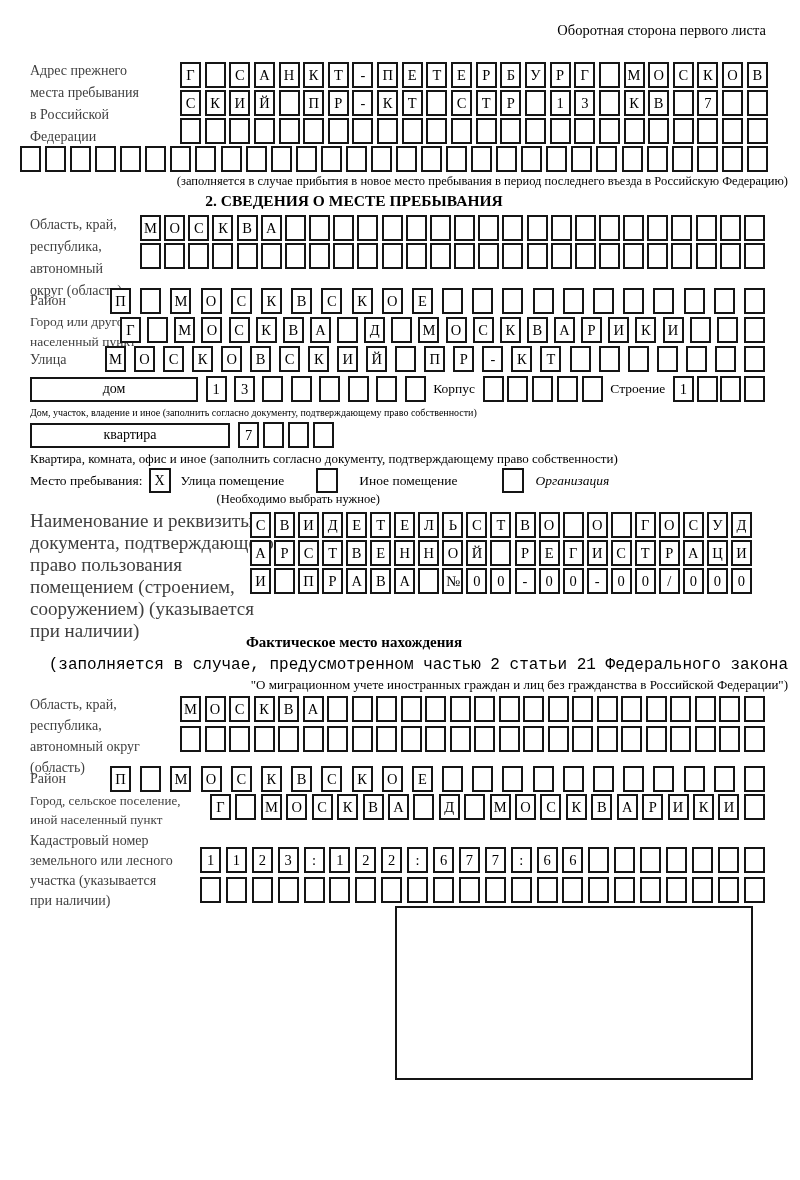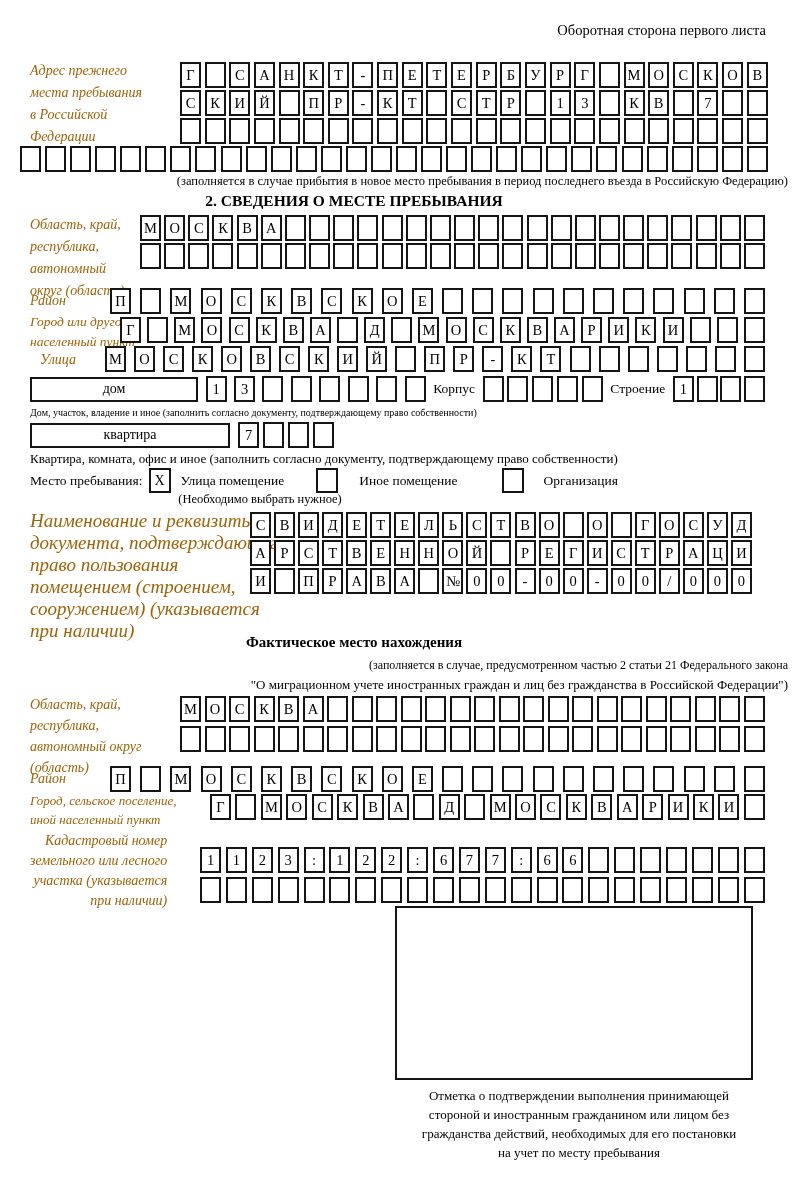--- a/index.html
+++ b/index.html
@@ -3,21 +3,21 @@
 <meta charset="utf-8">
 <style>
   html,body { margin:0; padding:0; background:#fff; }
   .page {
     position:relative; width:800px; height:1180px; margin:0 auto;
     background:#fff; color:#000;
     font-family:"Liberation Serif", "DejaVu Serif", serif;
     overflow:hidden;
   }
   .abs { position:absolute; }
-  .lbl { position:absolute; font-size:14px; line-height:22px; color:#a16207;font-style:italic; }
+  .lbl { position:absolute; font-size:14px; line-height:22px; color:#404040; }
   .note { position:absolute; font-size:12.5px; line-height:15px; color:#000; }
   .ctr { left:0; width:788px; text-align:right; }
   .title { position:absolute; left:0; width:708px; text-align:center;
            font-weight:bold; font-size:15.5px; }
   .row { position:absolute; display:flex; justify-content:space-between; }
   .cell {
     width:21px; height:26px; box-sizing:border-box;
     border:2px solid #151515; background:#fff;
     display:flex; align-items:center; justify-content:center;
     font-size:14.5px; line-height:1;
@@ -262,21 +262,21 @@
       <div class="cell">А</div>
       <div class="cell">Р</div>
       <div class="cell">И</div>
       <div class="cell">К</div>
       <div class="cell">И</div>
       <div class="cell"></div>
       <div class="cell"></div>
       <div class="cell"></div>
     </div>
 
-  <div class="lbl" style="left:40px; top:349px;text-align:center;">Улица</div>
+  <div class="lbl" style="left:30px; top:349px;text-align:center;">Улица</div>
   <div class="row" style="left:105px; top:346px; width:660px;">
       <div class="cell">М</div>
       <div class="cell">О</div>
       <div class="cell">С</div>
       <div class="cell">К</div>
       <div class="cell">О</div>
       <div class="cell">В</div>
       <div class="cell">С</div>
       <div class="cell">К</div>
       <div class="cell">И</div>
@@ -337,23 +337,23 @@
   </div>
   <div class="note" style="left:30px; top:451px; font-size:13px;">Квартира, комната, офис и иное (заполнить согласно документу, подтверждающему право собственности)</div>
 
   <div class="abs" style="left:30px; top:468px; display:flex; align-items:center;">
     <span class="inlinelbl">Место пребывания:</span>
     <span class="chk" style="margin-left:6px;">X</span>
     <span class="inlinelbl" style="margin-left:10px;">Улица помещение</span>
     <span class="chk" style="margin-left:32px;"></span>
     <span class="inlinelbl" style="margin-left:21px;">Иное помещение</span>
     <span class="chk" style="margin-left:44px;"></span>
-    <span class="inlinelbl" style="margin-left:20px;">Организация</span>
+    <span class="inlinelbl" style="margin-left:12px;font-style:italic;">Организация</span>
   </div>
-  <div class="note" style="left:140px; top:492px; width:240px; text-align:center;">(Необходимо выбрать нужное)</div>
+  <div class="note" style="left:140px; top:492px; width:240px; text-align:right;">(Необходимо выбрать нужное)</div>
 
   <div class="lbl" style="left:30px; top:510px; font-size:19px;">Наименование и реквизиты<br>документа, подтверждающего<br>право пользования<br>помещением (строением,<br>сооружением) (указывается<br>при наличии)</div>
   <div class="row" style="left:250px; top:512px; width:502px;">
       <div class="cell">С</div>
       <div class="cell">В</div>
       <div class="cell">И</div>
       <div class="cell">Д</div>
       <div class="cell">Е</div>
       <div class="cell">Т</div>
       <div class="cell">Е</div>
@@ -413,21 +413,21 @@
       <div class="cell">-</div>
       <div class="cell">0</div>
       <div class="cell">0</div>
       <div class="cell">/</div>
       <div class="cell">0</div>
       <div class="cell">0</div>
       <div class="cell">0</div>
     </div>
 
   <div class="title" style="top:634px; font-size:15px;">Фактическое место нахождения</div>
-  <div class="note ctr" style="top:658px; font-size:12px;">(заполняется в случае, предусмотренном частью 2 статьи 21 Федерального закона</div>
+  <div class="note ctr" style="top:658px; font-size:16px;font-family:Liberation Mono, monospace;">(заполняется в случае, предусмотренном частью 2 статьи 21 Федерального закона</div>
   <div class="note ctr" style="top:677px; font-size:13px;">"О миграционном учете иностранных граждан и лиц без гражданства в Российской Федерации")</div>
 
   <div class="lbl" style="left:30px; top:694px; line-height:21px;">Область, край,<br>республика,<br>автономный округ<br>(область)</div>
   <div class="row" style="left:180px; top:696px; width:585px;">
       <div class="cell">М</div>
       <div class="cell">О</div>
       <div class="cell">С</div>
       <div class="cell">К</div>
       <div class="cell">В</div>
       <div class="cell">А</div>
@@ -522,21 +522,21 @@
       <div class="cell">К</div>
       <div class="cell">В</div>
       <div class="cell">А</div>
       <div class="cell">Р</div>
       <div class="cell">И</div>
       <div class="cell">К</div>
       <div class="cell">И</div>
       <div class="cell"></div>
     </div>
 
-  <div class="lbl" style="left:30px; top:831px; line-height:20px;text-align:right;">Кадастровый номер<br>земельного или лесного<br>участка (указывается<br>при наличии)</div>
+  <div class="lbl" style="left:30px; top:831px; line-height:20px;">Кадастровый номер<br>земельного или лесного<br>участка (указывается<br>при наличии)</div>
   <div class="row" style="left:200px; top:847px; width:565px;">
       <div class="cell">1</div>
       <div class="cell">1</div>
       <div class="cell">2</div>
       <div class="cell">3</div>
       <div class="cell">:</div>
       <div class="cell">1</div>
       <div class="cell">2</div>
       <div class="cell">2</div>
       <div class="cell">:</div>
@@ -573,15 +573,14 @@
       <div class="cell"></div>
       <div class="cell"></div>
       <div class="cell"></div>
       <div class="cell"></div>
       <div class="cell"></div>
       <div class="cell"></div>
       <div class="cell"></div>
     </div>
 
   <div class="stamp-box" style="left:395px; top:906px; width:358px; height:174px;"></div>
-  <div class="abs" style="left:383px; top:1086px; width:392px; text-align:center; font-size:13px; line-height:19px;">Отметка о подтверждении выполнения принимающей<br>стороной и иностранным гражданином или лицом без<br>гражданства действий, необходимых для его постановки<br>на учет по месту пребывания</div>
 
 </div>
 
 </body></html>

